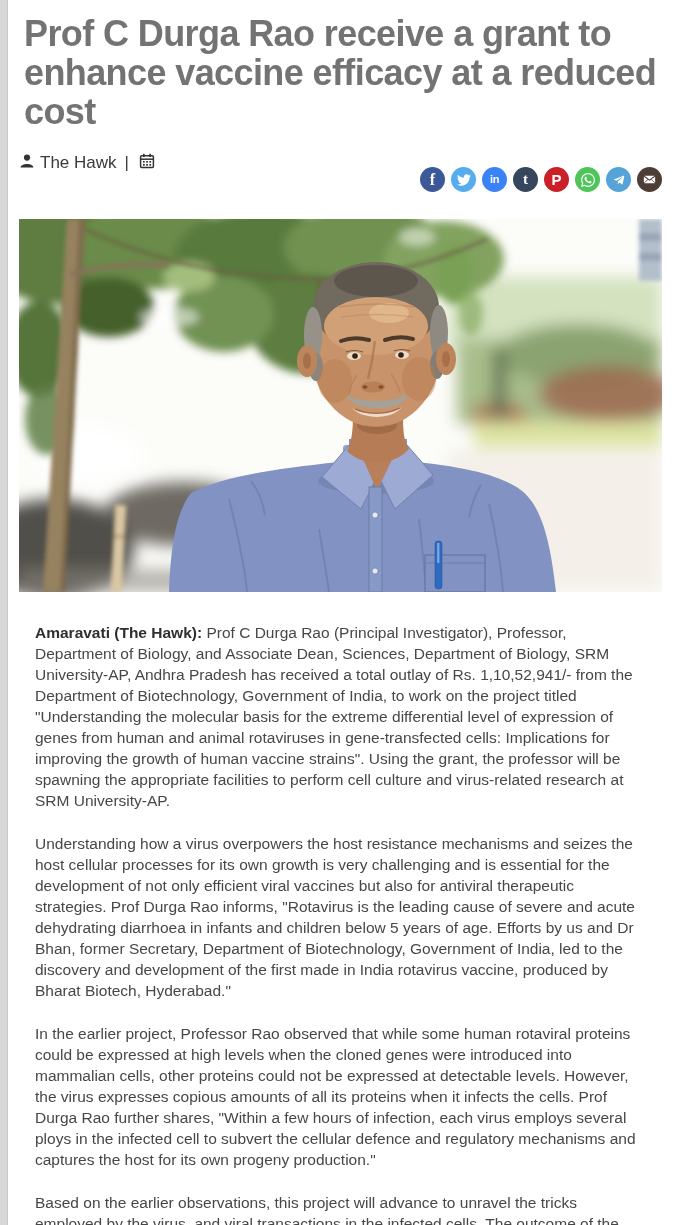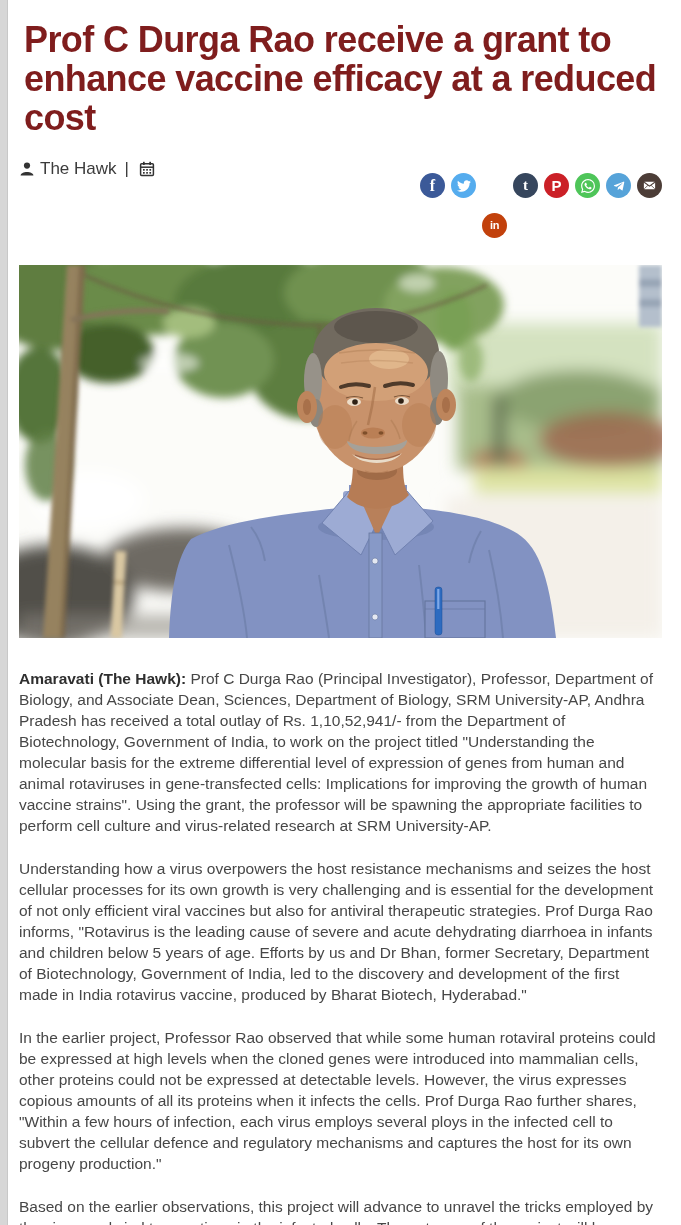--- a/index.html
+++ b/index.html
@@ -3,38 +3,38 @@
 <meta charset="utf-8">
 <style>
   html,body{margin:0;padding:0}
   body{
     width:681px;height:1225px;background:#fff;position:relative;overflow:hidden;
     font-family:"Liberation Sans",sans-serif;
   }
   .page-edge{position:absolute;left:0;top:0;width:7px;height:1225px;background:#d7d7d7;border-right:1px solid #c8c8c8}
   .article{margin-left:8px;padding:0 19px 13px 11px;border-bottom:1px solid #ddd}
   h1{
-    font-size:36px;line-height:39px;font-weight:bold;color:#7f1d1d;
-    margin:20px 0 0 5px;letter-spacing:-0.6px;
+    font-size:36px;line-height:39px;font-weight:bold;color:#737373;
+    margin:14px 0 0 5px;letter-spacing:-0.6px;
   }
   .meta{display:flex;justify-content:space-between;align-items:flex-start;margin-top:20px}
-  .byline{display:flex;align-items:center;font-size:17px;color:#3b3b3b;padding-top:2px;white-space:nowrap}
+  .byline{display:flex;font-size:17px;color:#3b3b3b;padding-top:2px;white-space:nowrap}
   .byline svg{margin-right:5px}
   .byline .cal{margin-left:2px}
   .sep{margin:0 8px;color:#3b3b3b}
   .share{display:flex;gap:6px;margin-top:16px}
   .sbtn{width:25px;height:25px;border-radius:50%;display:flex;align-items:center;justify-content:center;color:#fff;text-decoration:none;flex:0 0 auto}
   .sbtn .glyph{font-weight:bold;line-height:1;color:#fff}
   .g-f{font-size:16px;font-family:"Liberation Serif",serif}
   .g-in{font-size:11px;letter-spacing:-0.5px}
   .g-t{font-size:15px;font-family:"Liberation Serif",serif}
   .g-p{font-size:15px}
   .photo{width:643px;height:373px;margin-top:27px;overflow:hidden;background:#fcfcf9}
   .bodytext{margin-top:30px;width:642px;font-size:15.5px;line-height:21px;color:#474747}
-  .bodytext p{margin:0 0 22px}
+  .bodytext p{margin:0 16px 22px}
   .bodytext p:last-child{margin-bottom:0}
   .bodytext strong{color:#2f2f2f}
 </style>
 </head>
 <body>
 
 <div class="page-edge"></div>
 
 <div class="article">
 
@@ -64,21 +64,21 @@
 
     <div class="share">
       <a class="sbtn" style="background-color: rgb(59, 89, 152);">
           <span class="glyph g-f">f</span>
         </a>
       <a class="sbtn" style="background-color: rgb(85, 172, 238);">
         <svg width="14" height="14" viewBox="0 0 24 24">
           <path fill="#fff" d="M23.954 4.569c-.885.389-1.83.654-2.825.775 1.014-.611 1.794-1.574 2.163-2.723-.951.555-2.005.959-3.127 1.184-.896-.959-2.173-1.559-3.591-1.559-2.717 0-4.92 2.203-4.92 4.917 0 .39.045.765.127 1.124-4.09-.205-7.715-2.169-10.141-5.138-.427.722-.666 1.561-.666 2.475 0 1.71.87 3.213 2.188 4.096-.807-.026-1.566-.248-2.228-.616v.061c0 2.385 1.693 4.374 3.946 4.827-.413.111-.849.171-1.296.171-.314 0-.615-.03-.916-.086.631 1.953 2.445 3.377 4.604 3.417-1.68 1.319-3.809 2.105-6.102 2.105-.39 0-.779-.023-1.17-.067 2.189 1.394 4.768 2.209 7.557 2.209 9.054 0 13.999-7.496 13.999-13.986 0-.209 0-.42-.015-.63.961-.689 1.8-1.56 2.46-2.548z"></path>
         </svg>
       </a>
-      <a class="sbtn" style="background-color: #c2410c; margin-top: 40px;">
+      <a class="sbtn" style="background-color: #3b82f6;">
           <span class="glyph g-in">in</span>
         </a>
       <a class="sbtn" style="background-color: rgb(54, 70, 93);">
           <span class="glyph g-t">t</span>
         </a>
       <a class="sbtn" style="background-color: rgb(203, 32, 39);">
           <span class="glyph g-p">P</span>
         </a>
       <a class="sbtn" style="background-color: rgb(78, 197, 89);">
         <svg width="14" height="14" viewBox="0 0 24 24">

